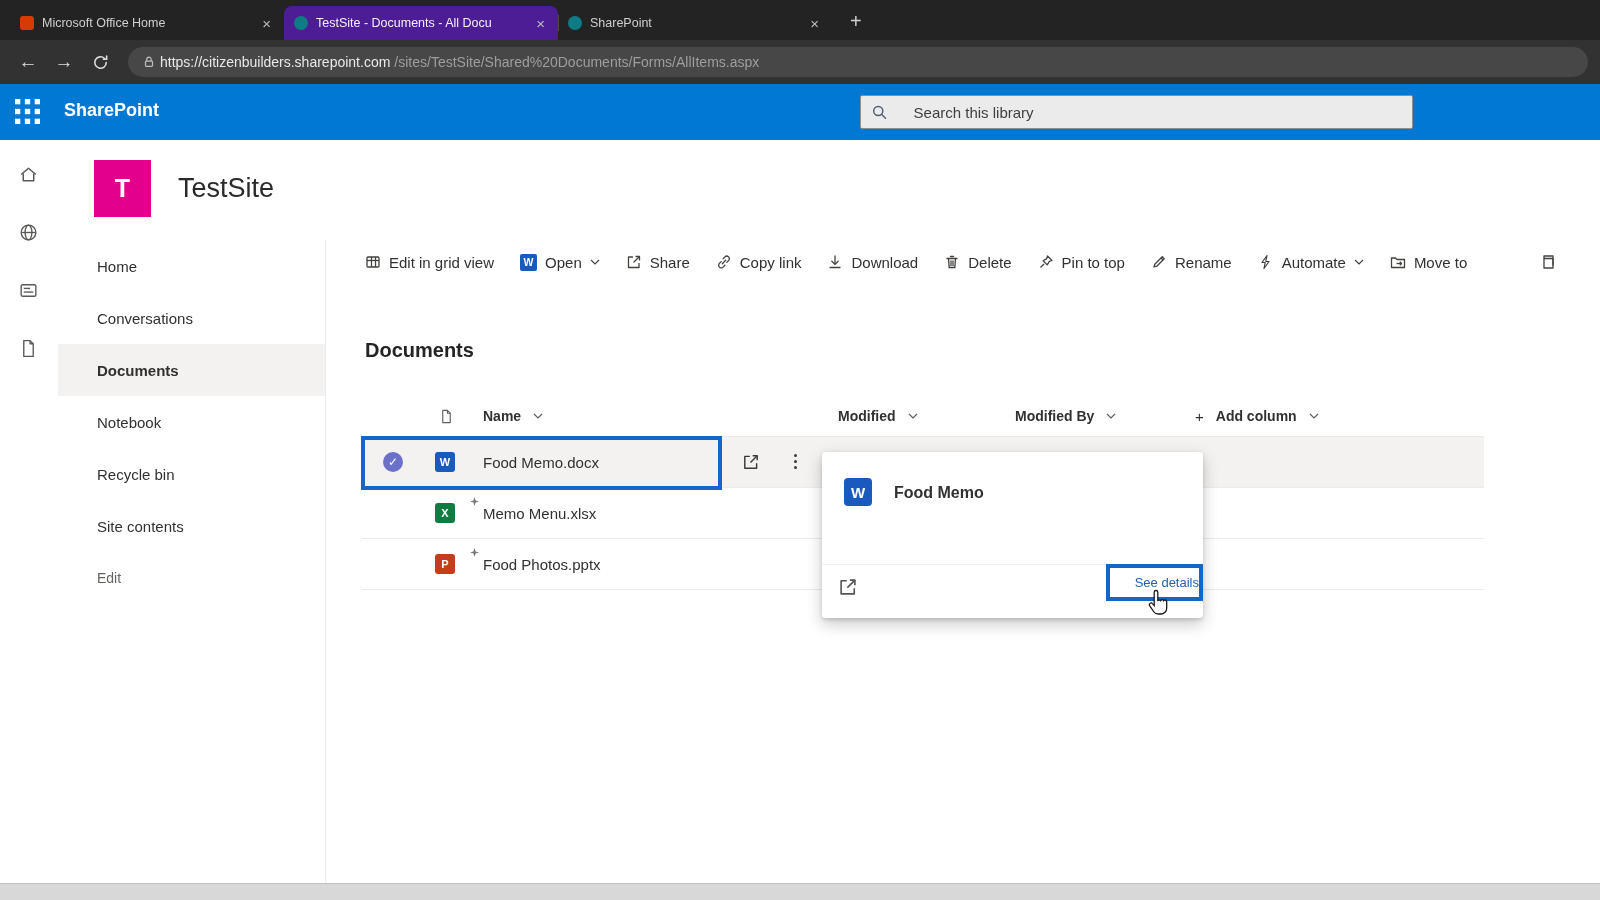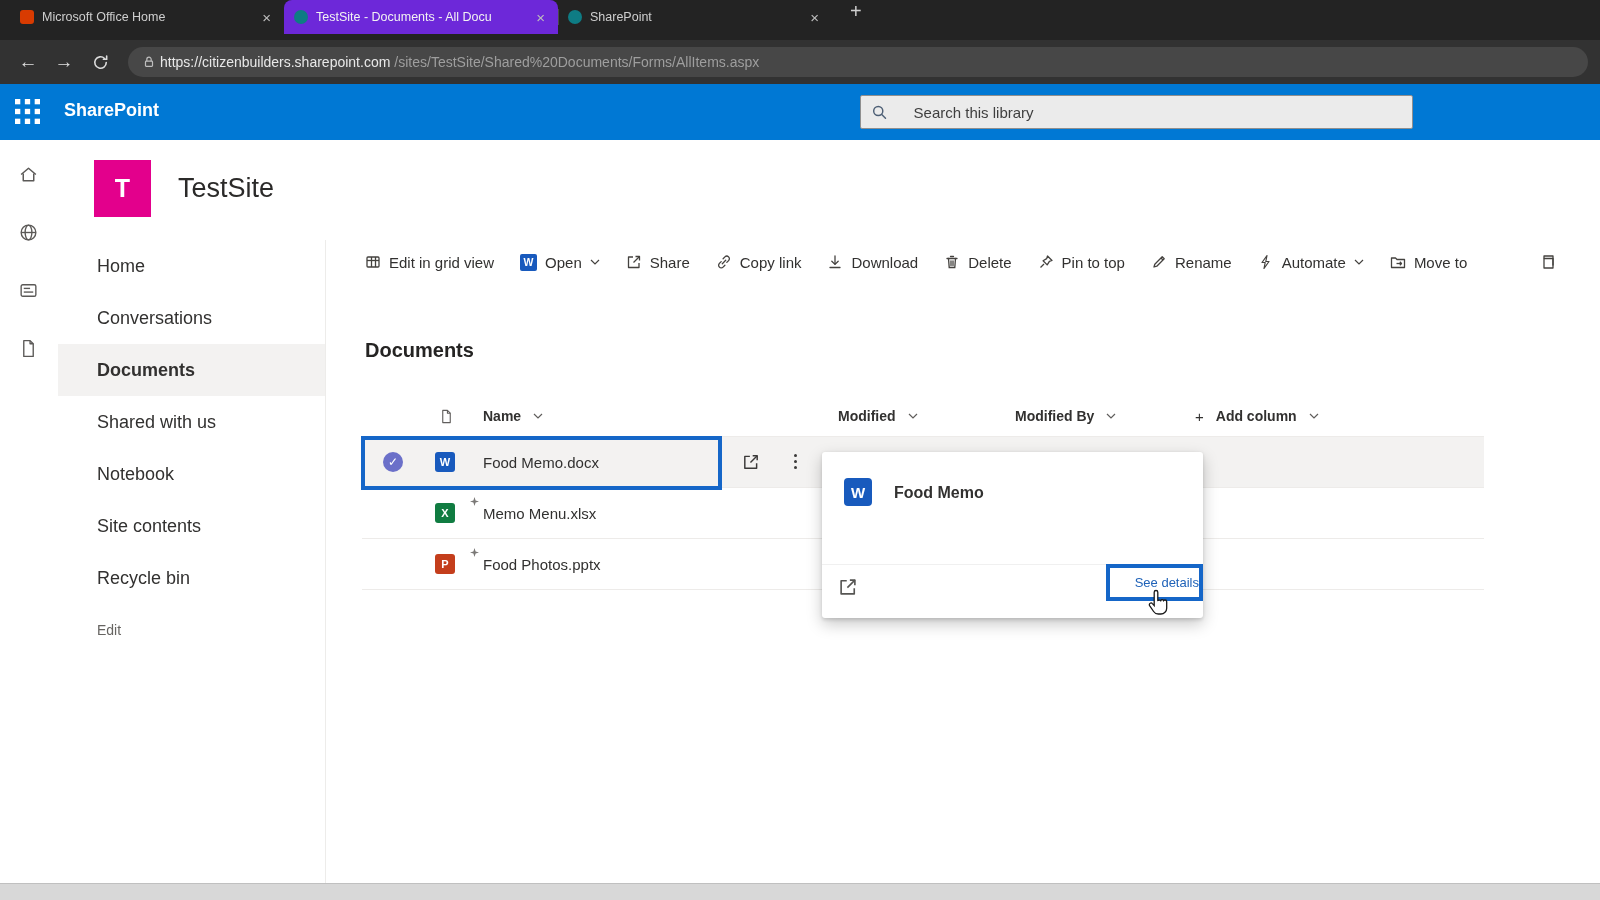--- a/index.html
+++ b/index.html
@@ -1,22 +1,22 @@
 <!DOCTYPE html>
 <html><head>
 <meta charset="utf-8">
 <style>
   *{margin:0;padding:0;box-sizing:border-box}
   body{font-family:"Liberation Sans",sans-serif;background:#fff}
   .page{position:relative;width:1600px;height:900px;background:#fff;overflow:hidden}
 
   
-  .tab-strip{position:absolute;top:0;left:0;right:0;height:40px;background:#232323;display:flex;padding-left:10px}
+  .tab-strip{position:absolute;top:0;left:0;right:0;height:40px;background:#232323;display:flex;align-items:flex-end;padding-left:10px}
   .tab{width:274px;height:34px;display:flex;align-items:center;gap:8px;padding:0 10px;border-radius:8px 8px 0 0;color:#cfcfcf;font-size:12.5px;position:relative;cursor:pointer}
-  .tab.active{background:#6d28d9;color:#f2f2f2}
+  .tab.active{background:#4c1d95;color:#f2f2f2}
   .tab-sep::before{content:"";position:absolute;left:0;top:9px;bottom:9px;width:1px;background:#4a4a4a}
   .favicon{width:14px;height:14px;border-radius:3px;flex:none}
   .favicon.office{background:#d83b01}
   .favicon.sharepoint{background:#0e7c84;border-radius:50%}
   .tab-title{flex:1;overflow:hidden;white-space:nowrap}
   .tab-close{font-size:15px;color:#bdbdbd;padding:0 3px;cursor:pointer}
   .new-tab{color:#d0d0d0;font-size:20px;margin:0 0 7px 18px;cursor:pointer}
 
   .address-bar{position:absolute;top:40px;left:0;right:0;height:44px;background:#323232;display:flex;align-items:center;padding:0 12px;gap:4px}
   .nav-btn{color:#e2e2e2;font-size:19px;width:32px;text-align:center;cursor:pointer}
@@ -34,21 +34,21 @@
 
   
   .content{position:absolute;top:140px;left:0;width:1600px;height:743px;background:#fff}
   .app-rail{position:absolute;left:0;top:0;width:57px;height:100%}
   .rail-icon{position:absolute;left:18px;cursor:pointer}
 
   .site-logo{position:absolute;left:94px;top:20px;width:57px;height:57px;background:#e3008c;color:#fff;font-size:25px;font-weight:600;display:flex;align-items:center;justify-content:center;cursor:pointer}
   .site-name{position:absolute;left:178px;top:33px;font-size:27px;font-weight:400;color:#2b2a29}
 
   .left-nav{position:absolute;left:58px;top:100px;width:267px}
-  .nav-item{height:52px;display:flex;align-items:center;padding-left:39px;font-size:18px;color:#323130;cursor:pointer}
+  .nav-item{height:52px;display:flex;align-items:center;padding-left:39px;font-size:15px;color:#323130;cursor:pointer}
   .nav-item.selected{background:#f3f2f1;font-weight:600}
   .nav-item.muted{color:#666461;font-size:14px}
   .nav-divider{position:absolute;left:325px;top:100px;width:1px;height:643px;background:#edecea}
 
   .toolbar{position:absolute;left:365px;top:104px;height:36px;display:flex;align-items:center}
   .tb-item{display:flex;align-items:center;gap:8px;margin-right:26px;font-size:15px;color:#323130;cursor:pointer;white-space:nowrap}
   .word-badge{width:17px;height:17px;border-radius:2px;background:#185abd;color:#fff;font-size:10.5px;font-weight:700;display:flex;align-items:center;justify-content:center;flex:none}
   .tb-overflow{position:absolute;left:1540px;top:114px;cursor:pointer}
 
   .lib-title{position:absolute;left:365px;top:199px;font-size:20px;font-weight:600;color:#252423}
@@ -193,30 +193,27 @@
       <div class="nav-item">
           <span>Home</span>
         </div>
       <div class="nav-item">
           <span>Conversations</span>
         </div>
       <div class="nav-item selected">
           <span>Documents</span>
         </div>
       <div class="nav-item">
-          <span>Shared with us</span>
+          <span>Notebook</span>
         </div>
       <div class="nav-item">
-          <span>Notebook</span>
+          <span>Recycle bin</span>
         </div>
       <div class="nav-item">
           <span>Site contents</span>
-        </div>
-      <div class="nav-item">
-          <span>Recycle bin</span>
         </div>
       <div class="nav-item muted">
           <span>Edit</span>
         </div>
     </nav>
     <div class="nav-divider"></div>
 
     <div class="toolbar">
       <div class="tb-item">
         <svg width="16" height="16" viewBox="0 0 16 16" fill="none" stroke="#44423f" stroke-width="1.3">

